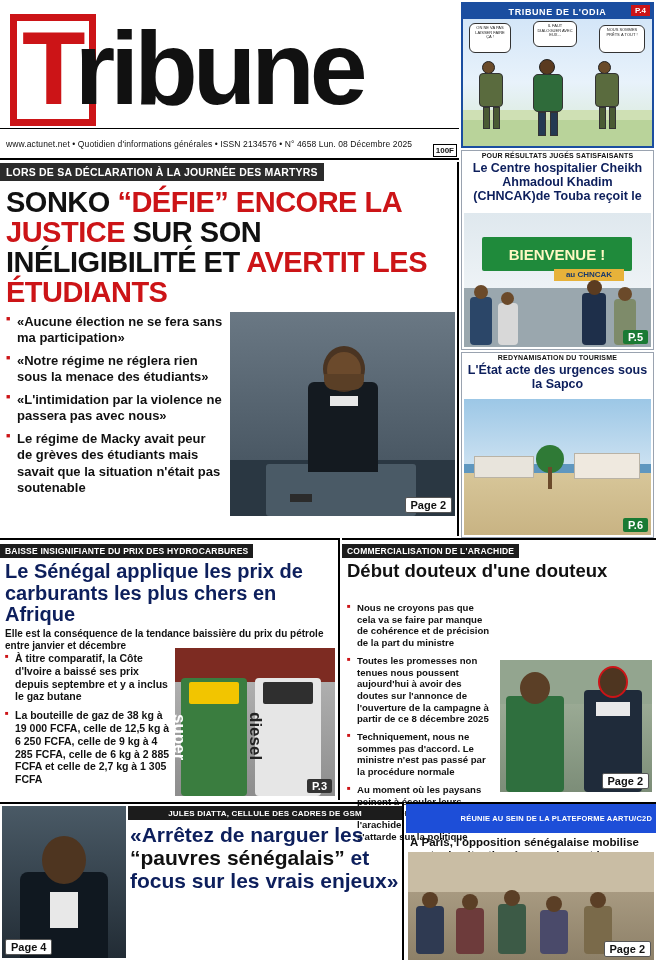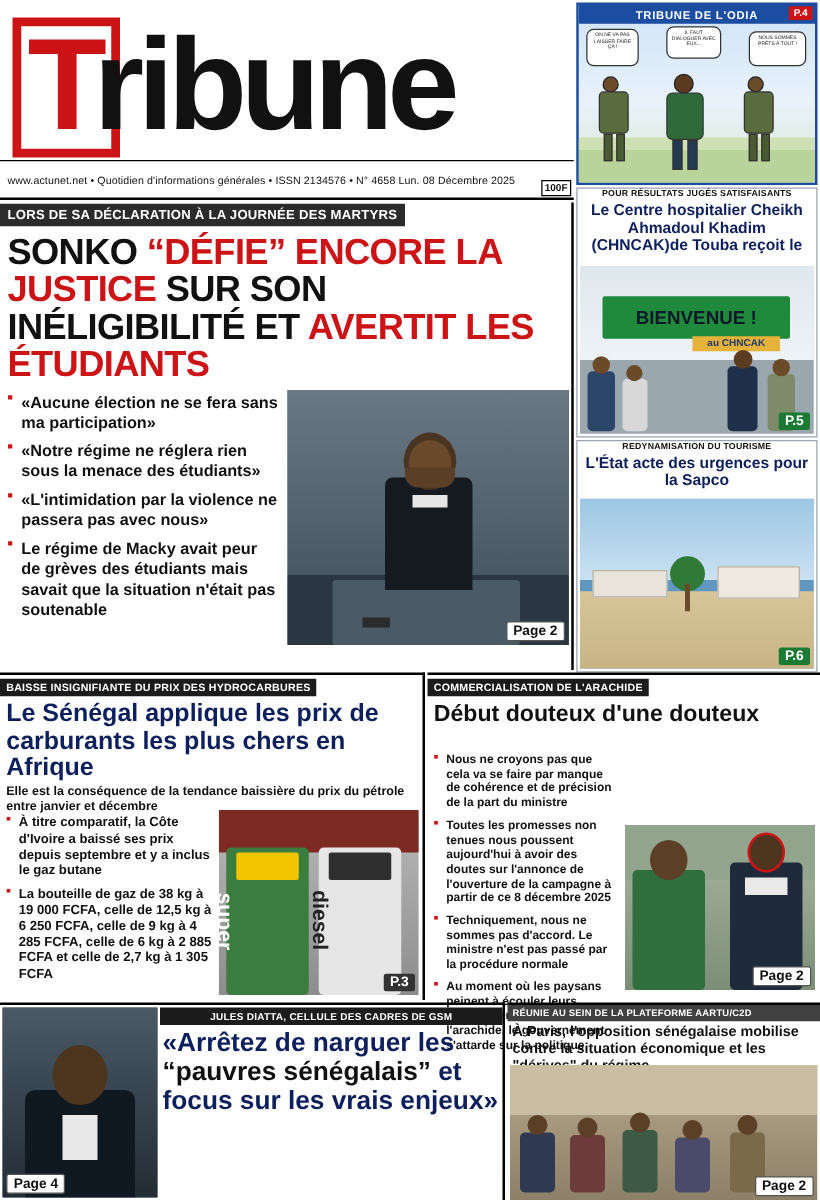--- a/index.html
+++ b/index.html
@@ -197,35 +197,35 @@
     font-size: 21px; font-weight: bold; color: #0d1f5c; line-height: 1.1;
   }
   .bl-title .dark { color: #111; }
 
   
   .br {
     position: absolute; left: 406px; top: 802px; width: 250px; height: 158px;
     border-top: 2px solid #000;
   }
   .br-kicker {
-    background: #404040; color: #fff; font-size: 7.5px; font-weight: bold;
-    padding: 2px 4px; display: block; text-align: left; letter-spacing: 0.2px;
+    background: #1d4ed8; color: #fff; font-size: 7.5px; font-weight: bold;
+    padding: 10px 4px; display: block; text-align: right; letter-spacing: 0.2px;
   }
   .br-title {
     font-size: 11.5px; font-weight: bold; color: #111; line-height: 1.16; padding: 3px 4px;
   }
   .br-photo { position: absolute; left: 2px; top: 48px; width: 246px; height: 108px; overflow: hidden; }
 
   
   .sky { position:absolute; left:0; top:0; width:100%; height:55%; }
   .ground { position:absolute; left:0; bottom:0; width:100%; height:45%; }
   .blob { position: absolute; border-radius: 50%; }
   .rect { position: absolute; }
   .banner-green {
-    position: absolute; color:#0f172a; font-weight:bold; display:flex;
+    position: absolute; color:#fef9c3; font-weight:bold; display:flex;
     align-items:center; justify-content:center; text-align:center;
   }
 </style>
 </head>
 <body>
 
 <div class="page">
 
   <div class="masthead">
     <div class="logo-wrap">
@@ -291,21 +291,21 @@
       <div class="rect" style="left:118px;bottom:2px;width:24px;height:52px;background:#1e2f4a;border-radius:4px;"></div>
       <div class="blob" style="left:123px;bottom:52px;width:15px;height:15px;background:#5b3c21;"></div>
       <div class="rect" style="left:150px;bottom:2px;width:22px;height:46px;background:#7e8b6a;border-radius:4px;"></div>
       <div class="blob" style="left:154px;bottom:46px;width:14px;height:14px;background:#6b4a2a;"></div>
       <div class="page-flag">P.5</div>
     </div>
   </div>
 
   <div class="block-tourism">
     <div class="rc-label">REDYNAMISATION DU TOURISME</div>
-    <div class="rc-head" style="height:30px;overflow:hidden;">L'État acte des urgences pour la Sapco</div>
+    <div class="rc-head" style="height:30px;overflow:hidden;">L'État acte des urgences sous la Sapco</div>
     <div class="photo" style="position:absolute;left:2px;top:46px;width:187px;height:136px;background:#87b7d8;">
       <div class="sky" style="background:linear-gradient(#9cc7e6,#cfe3f2);height:52%;"></div>
       <div class="ground" style="background:linear-gradient(#d8c79a,#c8b383);height:48%;"></div>
       <div class="rect" style="left:0;top:48%;width:100%;height:9px;background:#5f97bf;"></div>
       <div class="rect" style="left:10px;top:42%;width:60px;height:22px;background:#e8e4dc;border:1px solid #b9b3a6;"></div>
       <div class="rect" style="left:110px;top:40%;width:66px;height:26px;background:#efe9df;border:1px solid #b9b3a6;"></div>
       <div class="blob" style="left:72px;top:34%;width:28px;height:28px;background:#2f7a36;"></div>
       <div class="rect" style="left:84px;top:50%;width:4px;height:22px;background:#6b4a2a;"></div>
       <div class="page-flag">P.6</div>
     </div>

